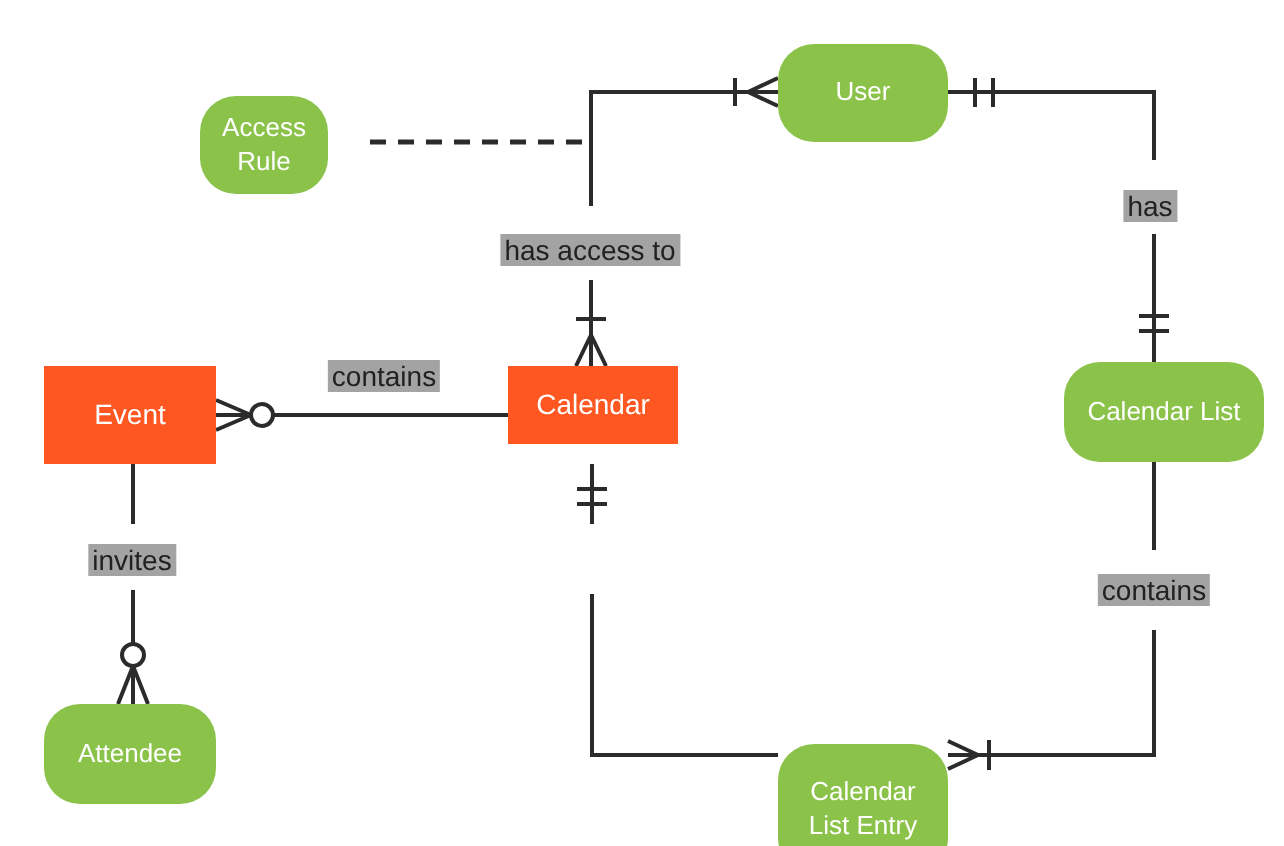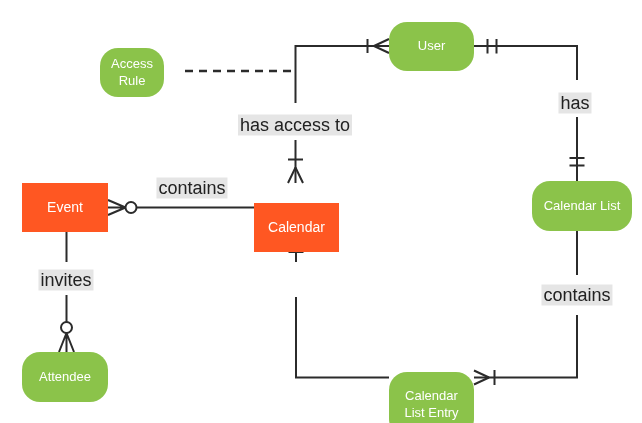--- a/index.html
+++ b/index.html
@@ -10,21 +10,21 @@
   .wires { position:absolute; left:0; top:0; width:642px; height:423px; }
   .entity {
     position:absolute; display:flex; align-items:center; justify-content:center;
     text-align:center; color:#ffffff; font-size:13px; line-height:1.3;
     padding:0 6px; box-sizing:border-box;
   }
   .entity.green  { background: var(--green, #8BC34A); font-weight:400;border-radius:18px; }
   .entity.orange { background: var(--orange, #FF5722); font-weight:400; font-size:14px; }
   .rel-label {
     position:absolute; transform:translate(-50%,-50%);
-    font-size:18px; color:#212121; white-space:nowrap; background:#e5e5e5;
+    font-size:14px; color:#212121; white-space:nowrap; background:#a3a3a3;
     padding:0 2px;
   }
 </style>
 </head>
 <body>
 
 <div class="canvas" style="background: rgb(255, 255, 255);">
 
   <svg class="wires" width="642" height="423" viewBox="0 0 642 423" fill="none" stroke="#2b2b2b" stroke-width="2" stroke-linecap="butt">
 
@@ -71,21 +71,21 @@
 
     <g>
       <path stroke-width="2.5" stroke-dasharray="8 6" d="M185,71 H295.5"></path>
     </g>
   </svg>
 
   <div class="entity orange" style="left:22px;  top:183px; width:86px; height:49px;">
     <span>Event</span>
   </div>
 
-  <div class="entity orange" style="left:254px; top:183px; width:85px; height:49px;margin-top:20px;">
+  <div class="entity orange" style="left:254px; top:183px; width:85px; height:39px;">
     <span>Calendar</span>
   </div>
 
   <div class="entity green" style="left:100px; top:48px; width:64px; height:49px;">
     <span>Access Rule</span>
   </div>
 
   <div class="entity green" style="left:389px; top:22px; width:85px; height:49px;">
     <span>User</span>
   </div>

